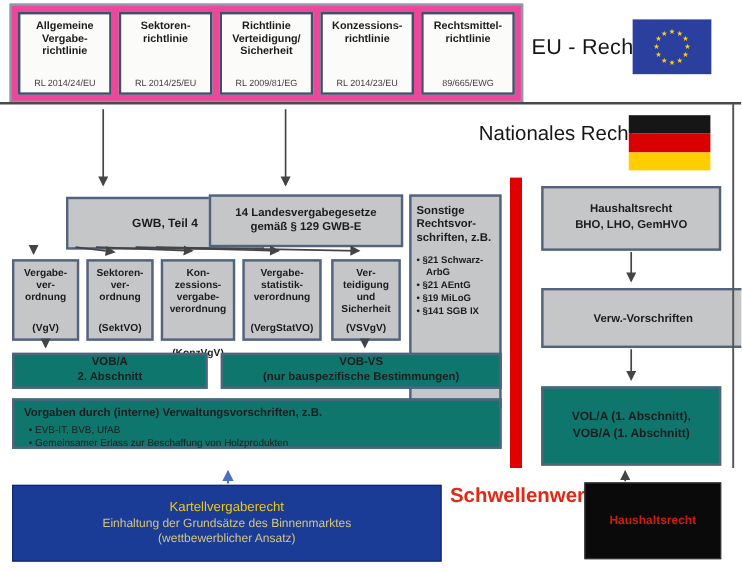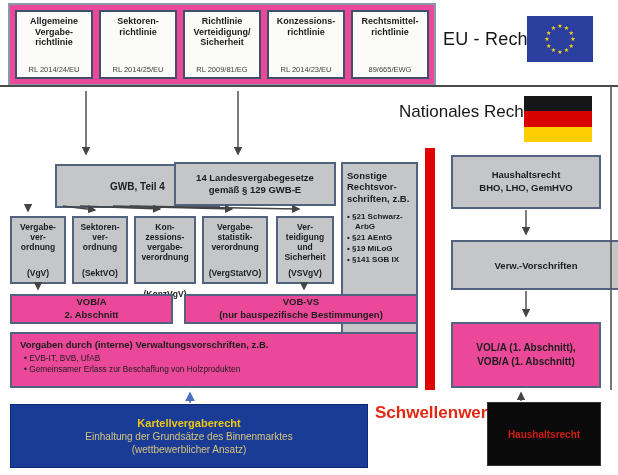--- a/index.html
+++ b/index.html
@@ -22,21 +22,21 @@
   .de-label{left:399px;top:102px;font-size:17px;color:#161616;}
   .de-flag{left:524px;top:96px;width:68px;height:46px;z-index:2;}
   .de-flag div{height:33.33%;}
   .de-black{background:#161616;}
   .de-red{background:#d90000;}
   .de-gold{background:#ffce00;}
 
   
   .box{border:2px solid #51637f;background:#c5c6c8;color:#1c1c1c;font-weight:bold;
        display:flex;align-items:center;justify-content:center;text-align:center;z-index:2;}
-  .light{background:#ec4899;}
+  .light{background:#0f766e;}
 
   .gwb{left:10px;top:164px;width:165px;height:44px;font-size:10px;margin-left:45px;}
   .landes{left:174px;top:162px;width:162px;height:44px;font-size:9.5px;line-height:1.25;}
   .sonstige{left:341px;top:162px;width:77px;height:178px;align-items:flex-start;justify-content:flex-start;
             flex-direction:column;text-align:left;padding:6px 4px;}
   .sonstige .t{font-size:9.5px;line-height:1.2;margin-bottom:8px;}
   .sonstige .it{font-size:8px;line-height:1.25;padding-left:8px;text-indent:-8px;margin-bottom:1px;}
   .sonstige .it::before{content:"• ";}
 
   .redbar{left:425px;top:148px;width:10px;height:242px;background:#e10000;z-index:2;}
@@ -49,29 +49,29 @@
         padding:4px 1px;font-size:8.5px;line-height:1.18;}
   .v1{left:10px;width:56px;}
   .v2{left:72px;width:56px;}
   .v3{left:134px;width:62px;gap:27px;}
   .v4{left:202px;width:66px;}
   .v5{left:276px;width:58px;}
 
   .voba{left:10px;top:294px;width:163px;height:30px;font-size:9.5px;line-height:1.35;}
   .vobvs{left:184px;top:294px;width:234px;height:30px;font-size:9.5px;line-height:1.35;}
 
-  .vorgaben{left:10px;top:332px;width:408px;height:56px;align-items:flex-start;justify-content:flex-start;
+  .vorgaben{left:10px;top:332px;width:408px;height:42px;align-items:flex-start;justify-content:flex-start;
             flex-direction:column;text-align:left;padding:5px 8px;}
   .vorgaben .t{font-size:9.5px;margin-bottom:3px;}
   .vorgaben .it{font-size:8.3px;font-weight:normal;line-height:1.3;padding-left:14px;text-indent:-10px;}
   .vorgaben .it::before{content:"•   ";}
 
   .kartell{left:10px;top:404px;width:358px;height:64px;background:#1a3c96;border:1px solid #0e2a75;
            flex-direction:column;gap:2px;z-index:2;}
-  .kartell .t{font-size:11px;color:#ecc713;font-weight:bold;}
+  .kartell .t{font-size:11px;color:#ecc713;font-weight:normal;}
   .kartell .l{font-size:10px;color:#d5c57c;font-weight:normal;}
 
   .schwellen{left:375px;top:403px;font-size:17px;font-weight:bold;color:#e42613;z-index:2;}
 
   .blackbox{left:487px;top:402px;width:114px;height:64px;background:#0a0a0a;border:1px solid #333;
             flex-direction:column;z-index:2;padding:2px;}
   .blackbox .t{font-size:10px;color:#cf1d12;font-weight:bold;}
   .blackbox .l{font-size:9.5px;color:#e3b422;font-weight:bold;line-height:1.25;}
 </style>
 </head>

